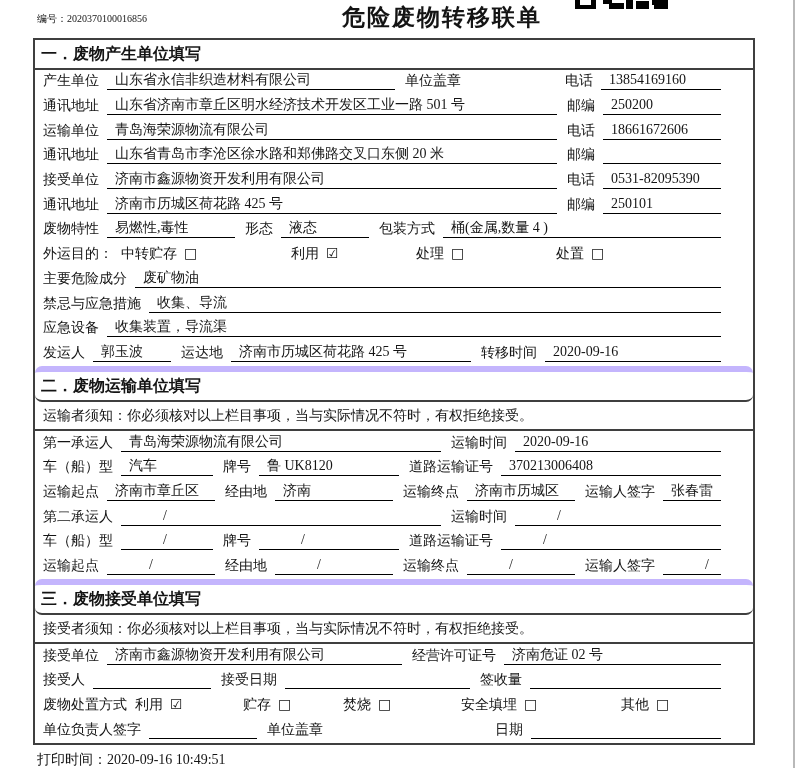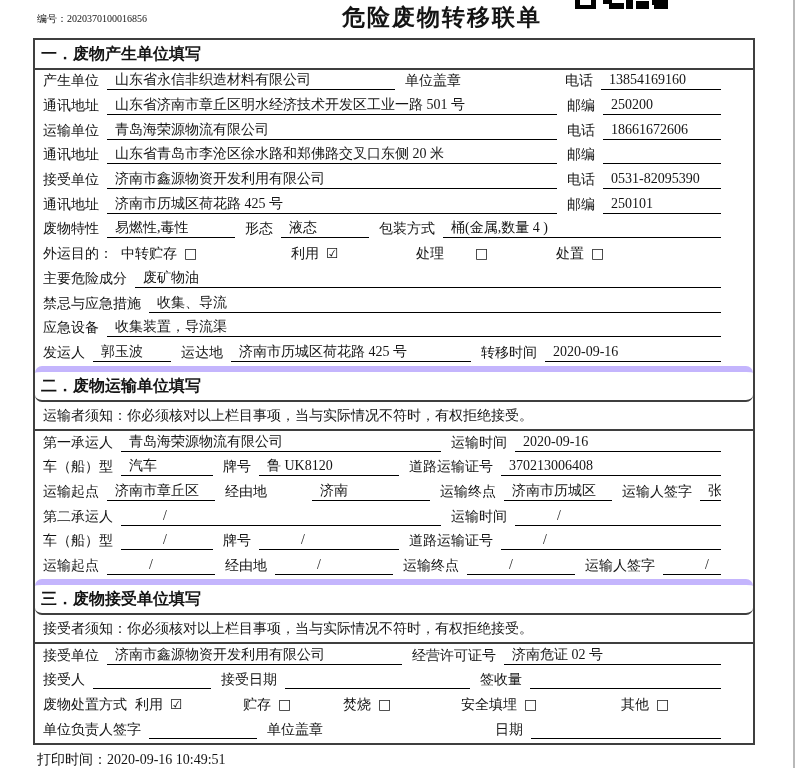--- a/index.html
+++ b/index.html
@@ -115,21 +115,21 @@
       <div class="row">
         <span class="seg-label">外运目的：</span>
         <span class="seg-check fixed" style="width: 170px;">
           <span class="check-text">中转贮存</span>
           <span class="box">□</span>
         </span>
         <span class="seg-check fixed" style="width: 125px;">
           <span class="check-text">利用</span>
           <span class="box">☑</span>
         </span>
-        <span class="seg-check fixed" style="width: 140px; gap: 24px;">
+        <span class="seg-check fixed" style="width: 140px;">
           <span class="check-text">处理</span>
           <span class="box">□</span>
         </span>
         <span class="seg-check">
           <span class="check-text">处置</span>
           <span class="box">□</span>
         </span>
       </div>
       <div class="row">
         <span class="seg-label">主要危险成分</span>
@@ -166,21 +166,21 @@
         <span class="seg-value fixed" style="width: 92px;">汽车</span>
         <span class="seg-label">牌号</span>
         <span class="seg-value fixed" style="width: 140px;">鲁 UK8120</span>
         <span class="seg-label">道路运输证号</span>
         <span class="seg-value">370213006408</span>
       </div>
       <div class="row">
         <span class="seg-label">运输起点</span>
         <span class="seg-value fixed" style="width: 108px;">济南市章丘区</span>
         <span class="seg-label">经由地</span>
-        <span class="seg-value fixed" style="width: 118px; margin-left: 37px;">济南</span>
+        <span class="seg-value fixed" style="width: 118px;">济南</span>
         <span class="seg-label">运输终点</span>
         <span class="seg-value fixed" style="width: 108px;">济南市历城区</span>
         <span class="seg-label">运输人签字</span>
         <span class="seg-value">张春雷</span>
       </div>
       <div class="row">
         <span class="seg-label">第二承运人</span>
         <span class="seg-value slash fixed" style="width: 320px;">/</span>
         <span class="seg-label">运输时间</span>
         <span class="seg-value slash">/</span>

